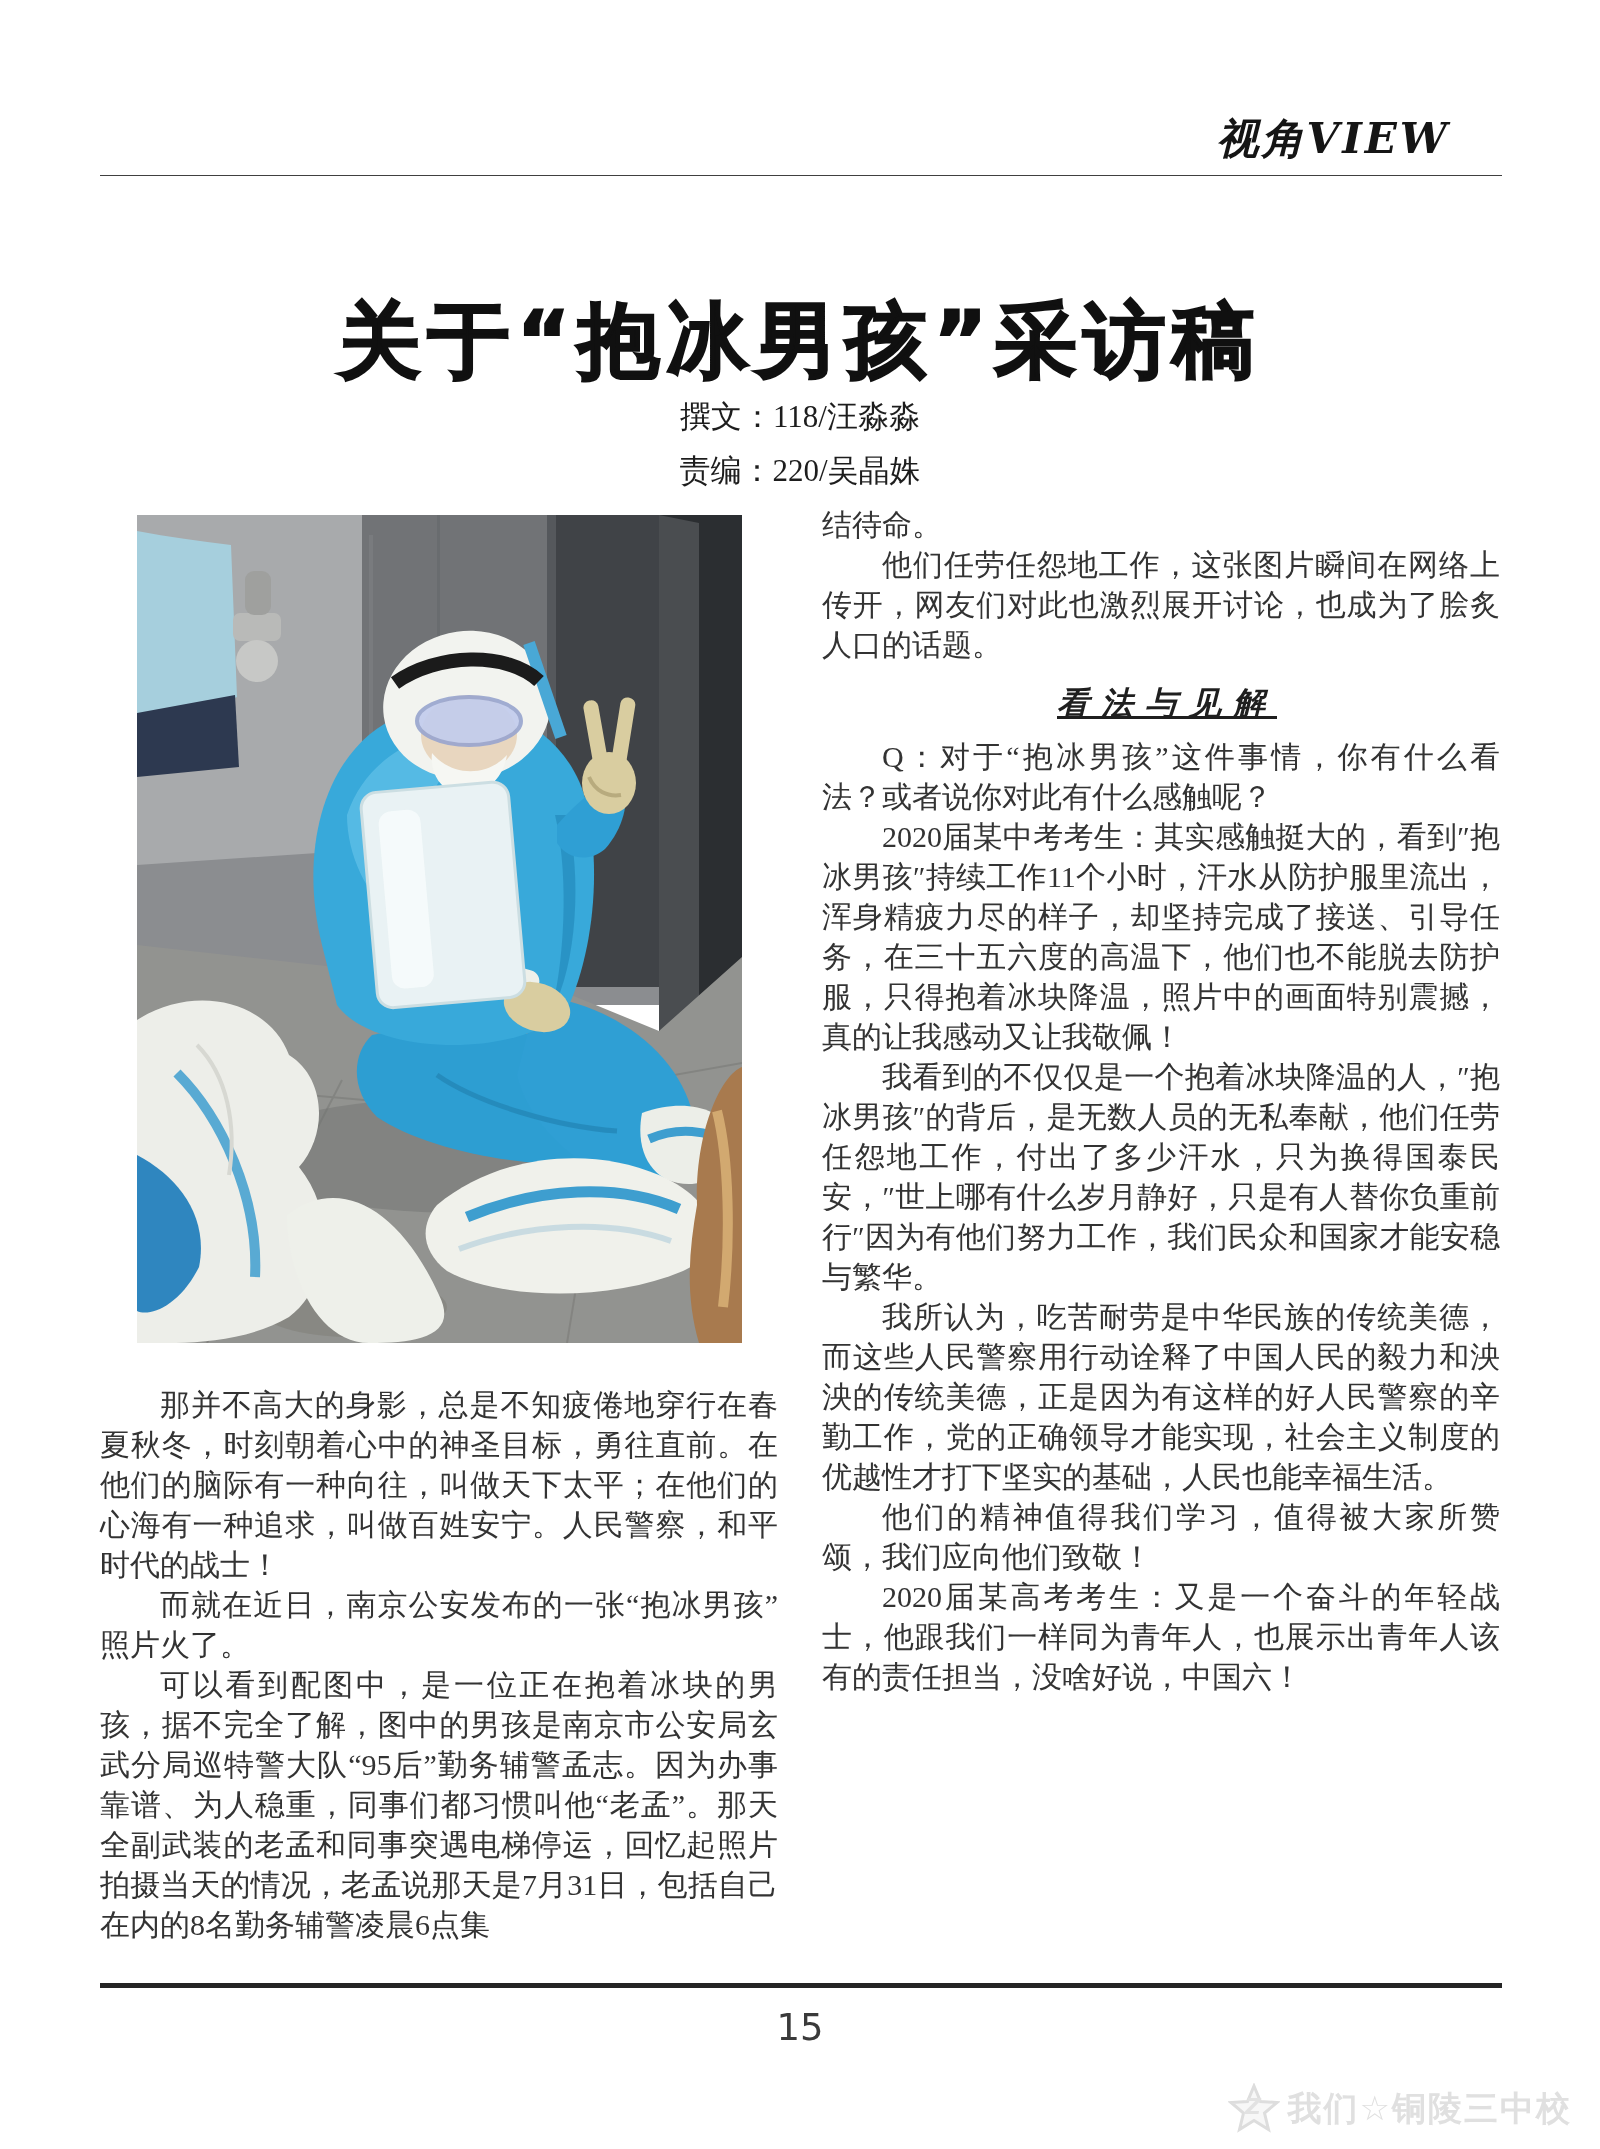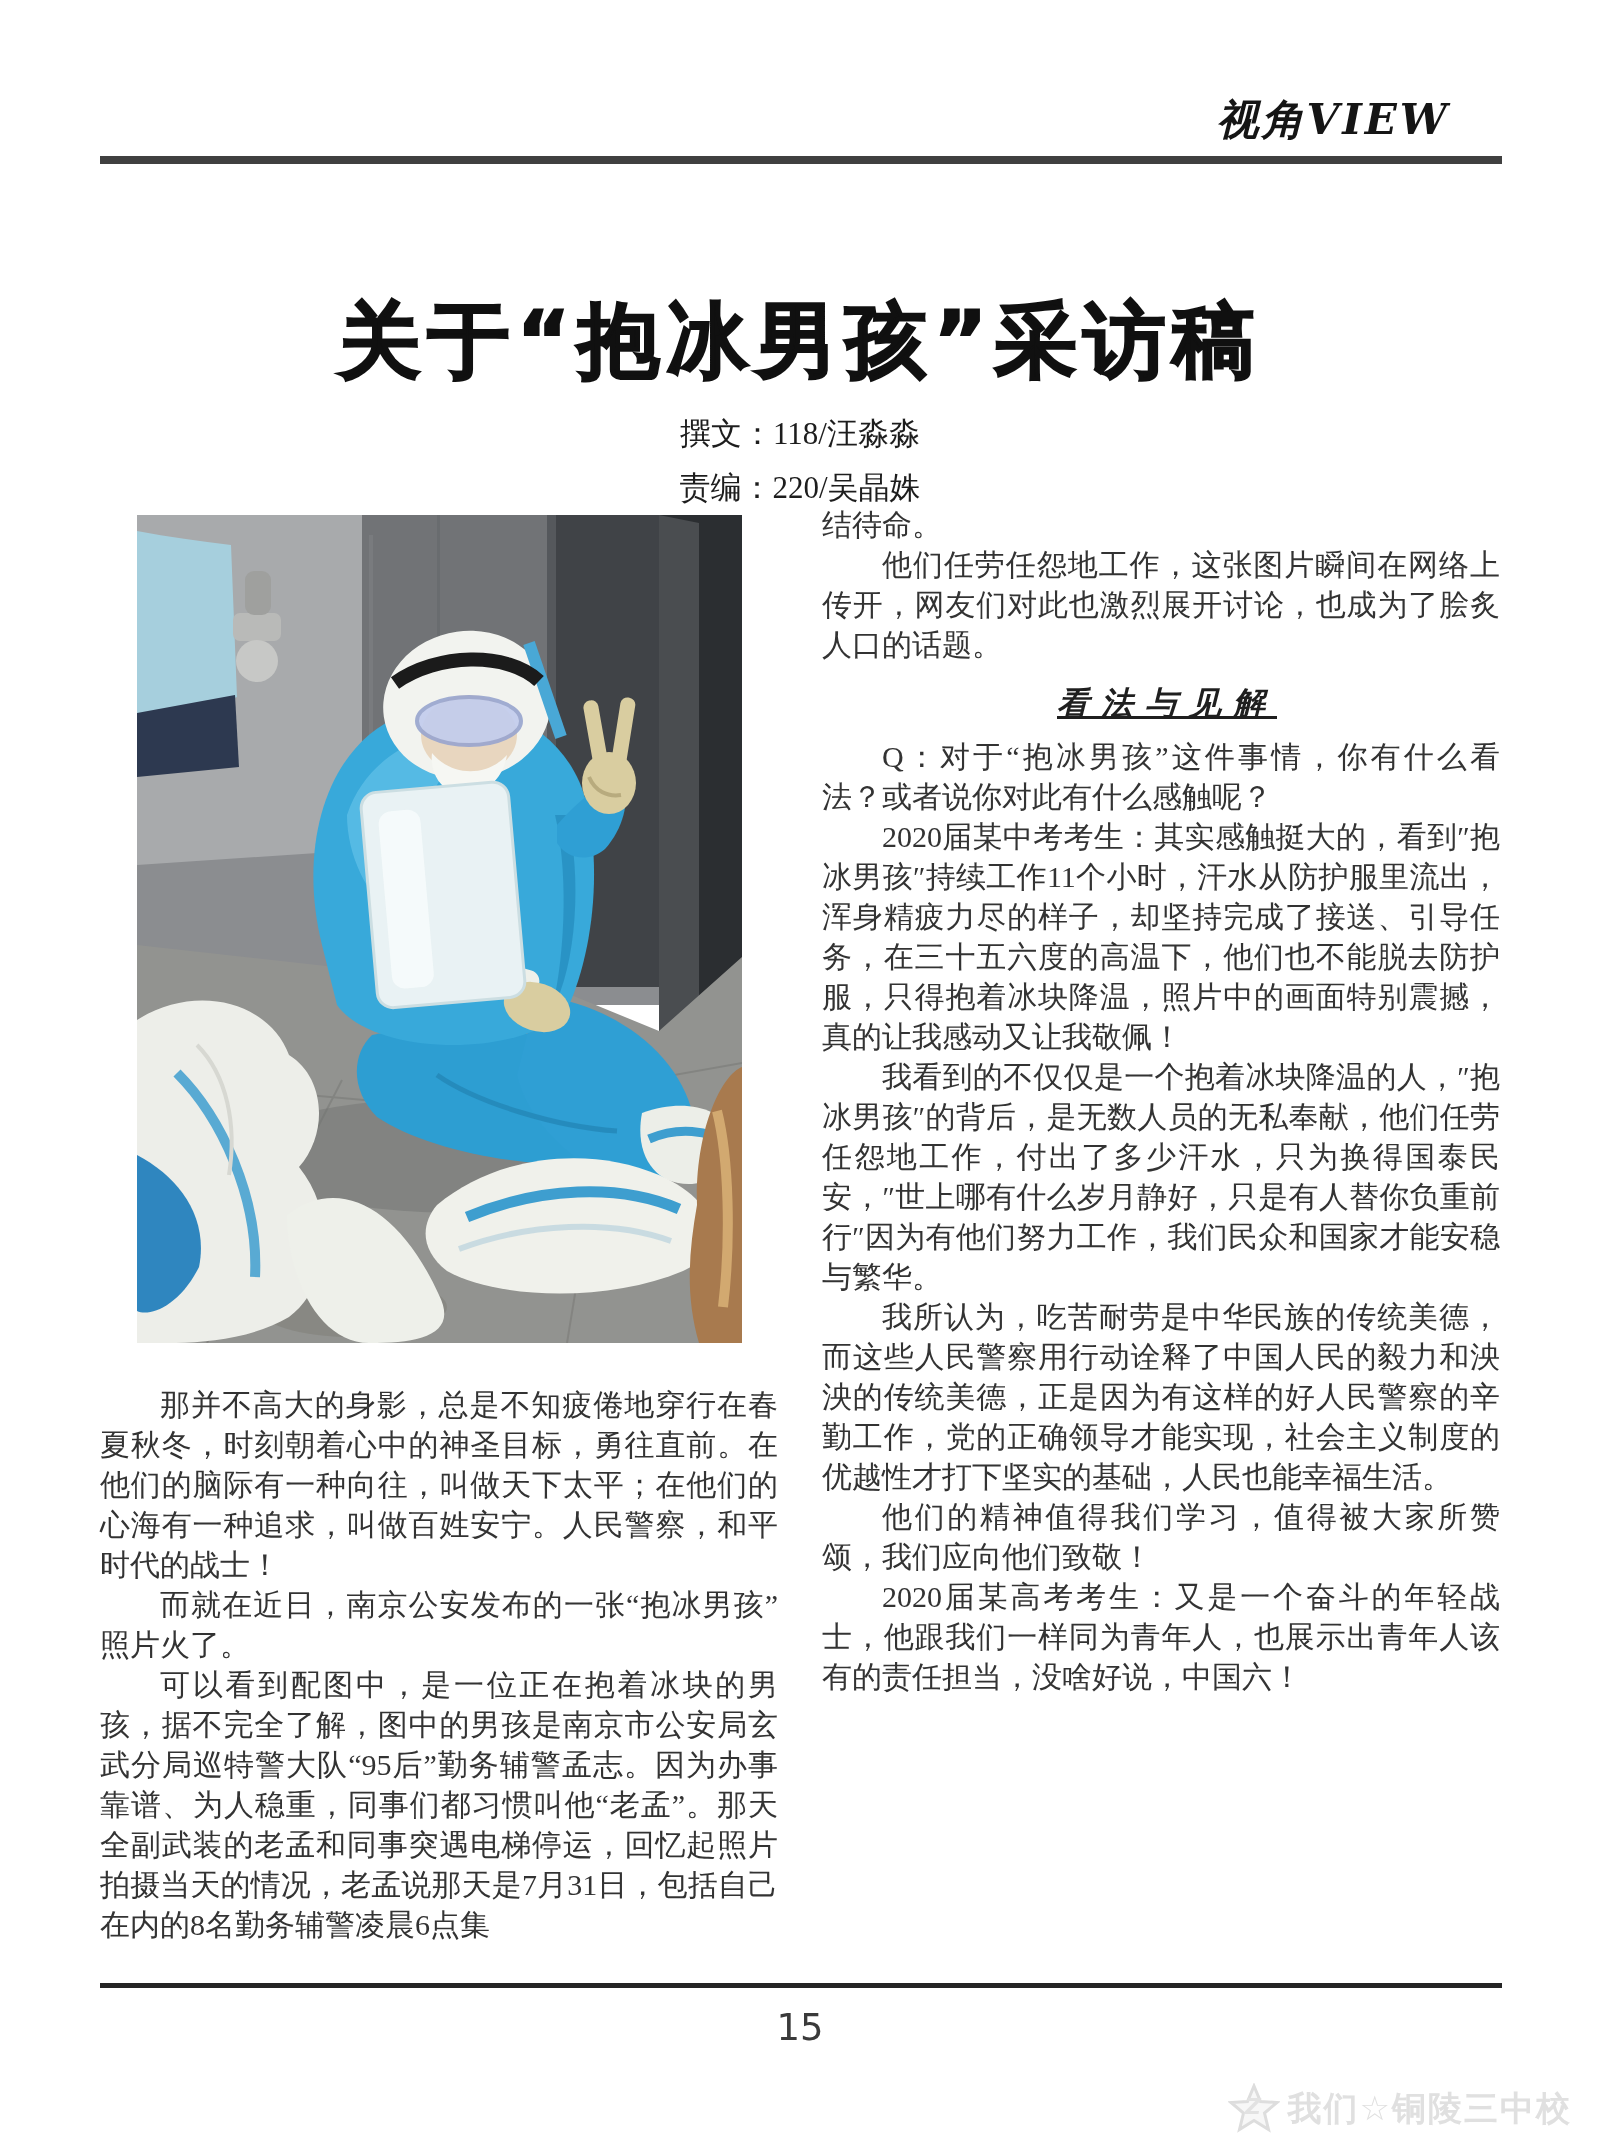--- a/index.html
+++ b/index.html
@@ -11,23 +11,23 @@
     margin: 0 auto;
     background: #ffffff;
     overflow: hidden;
     font-family: "Liberation Serif", "DejaVu Serif", serif;
     color: #2f2f2f;
   }
 
   
   .header {
     position: absolute;
-    top: 4px; left: 100px; right: 98px;
+    top: 16px; left: 100px; right: 98px;
     height: 160px;
-    border-bottom: 8px solid #404040;
+    border-bottom: 1px solid #404040;
     display: flex;
     align-items: flex-end;
     justify-content: flex-end;
   }
   .header-label {
     font-family: "DejaVu Serif", "Liberation Serif", serif;
     font-style: italic;
     font-weight: 700;
     font-size: 42px;
     letter-spacing: 3px;
@@ -42,21 +42,21 @@
     text-align: center;
     font-family: "DejaVu Sans", "Liberation Sans", sans-serif;
     font-weight: 900;
     font-size: 82px;
     letter-spacing: 7px;
     color: #101010;
     -webkit-text-stroke: 2px #101010;
   }
   .byline {
     position: absolute;
-    top: 407px; left: 0; right: 0;
+    top: 390px; left: 0; right: 0;
     text-align: center;
     font-size: 31px;
     line-height: 54px;
     color: #1d1d1d;
   }
 
   
   .columns {
     position: absolute;
     top: 505px; left: 100px;

